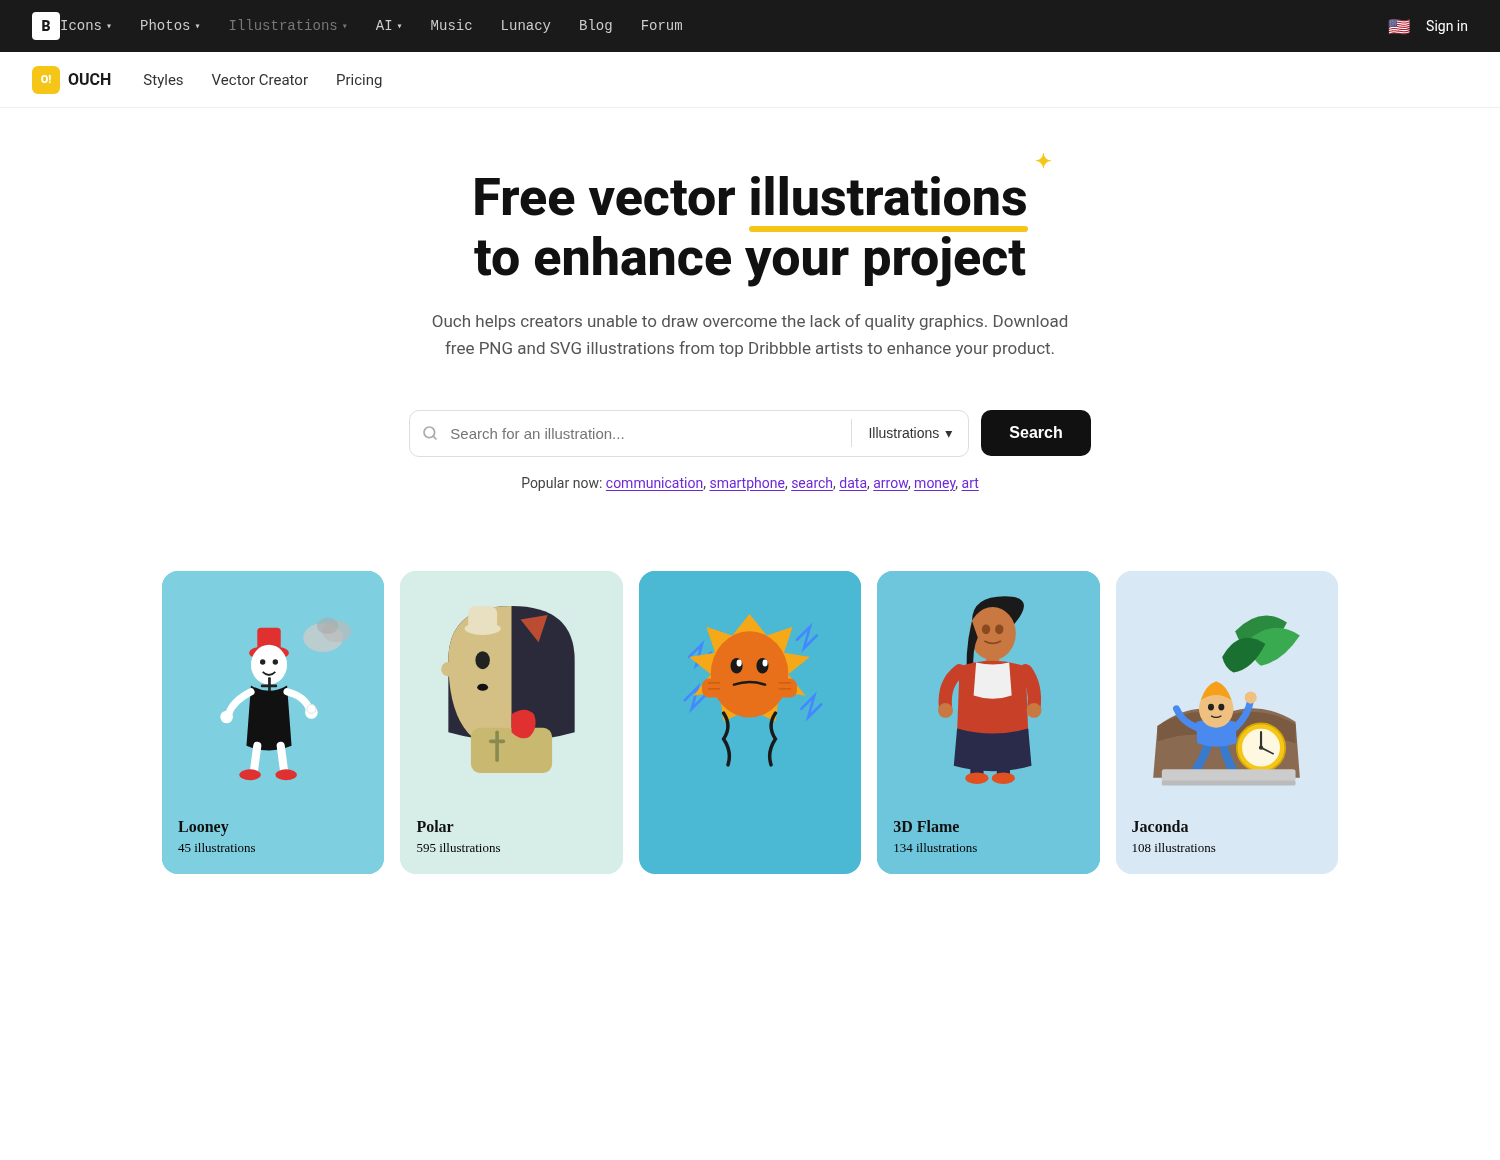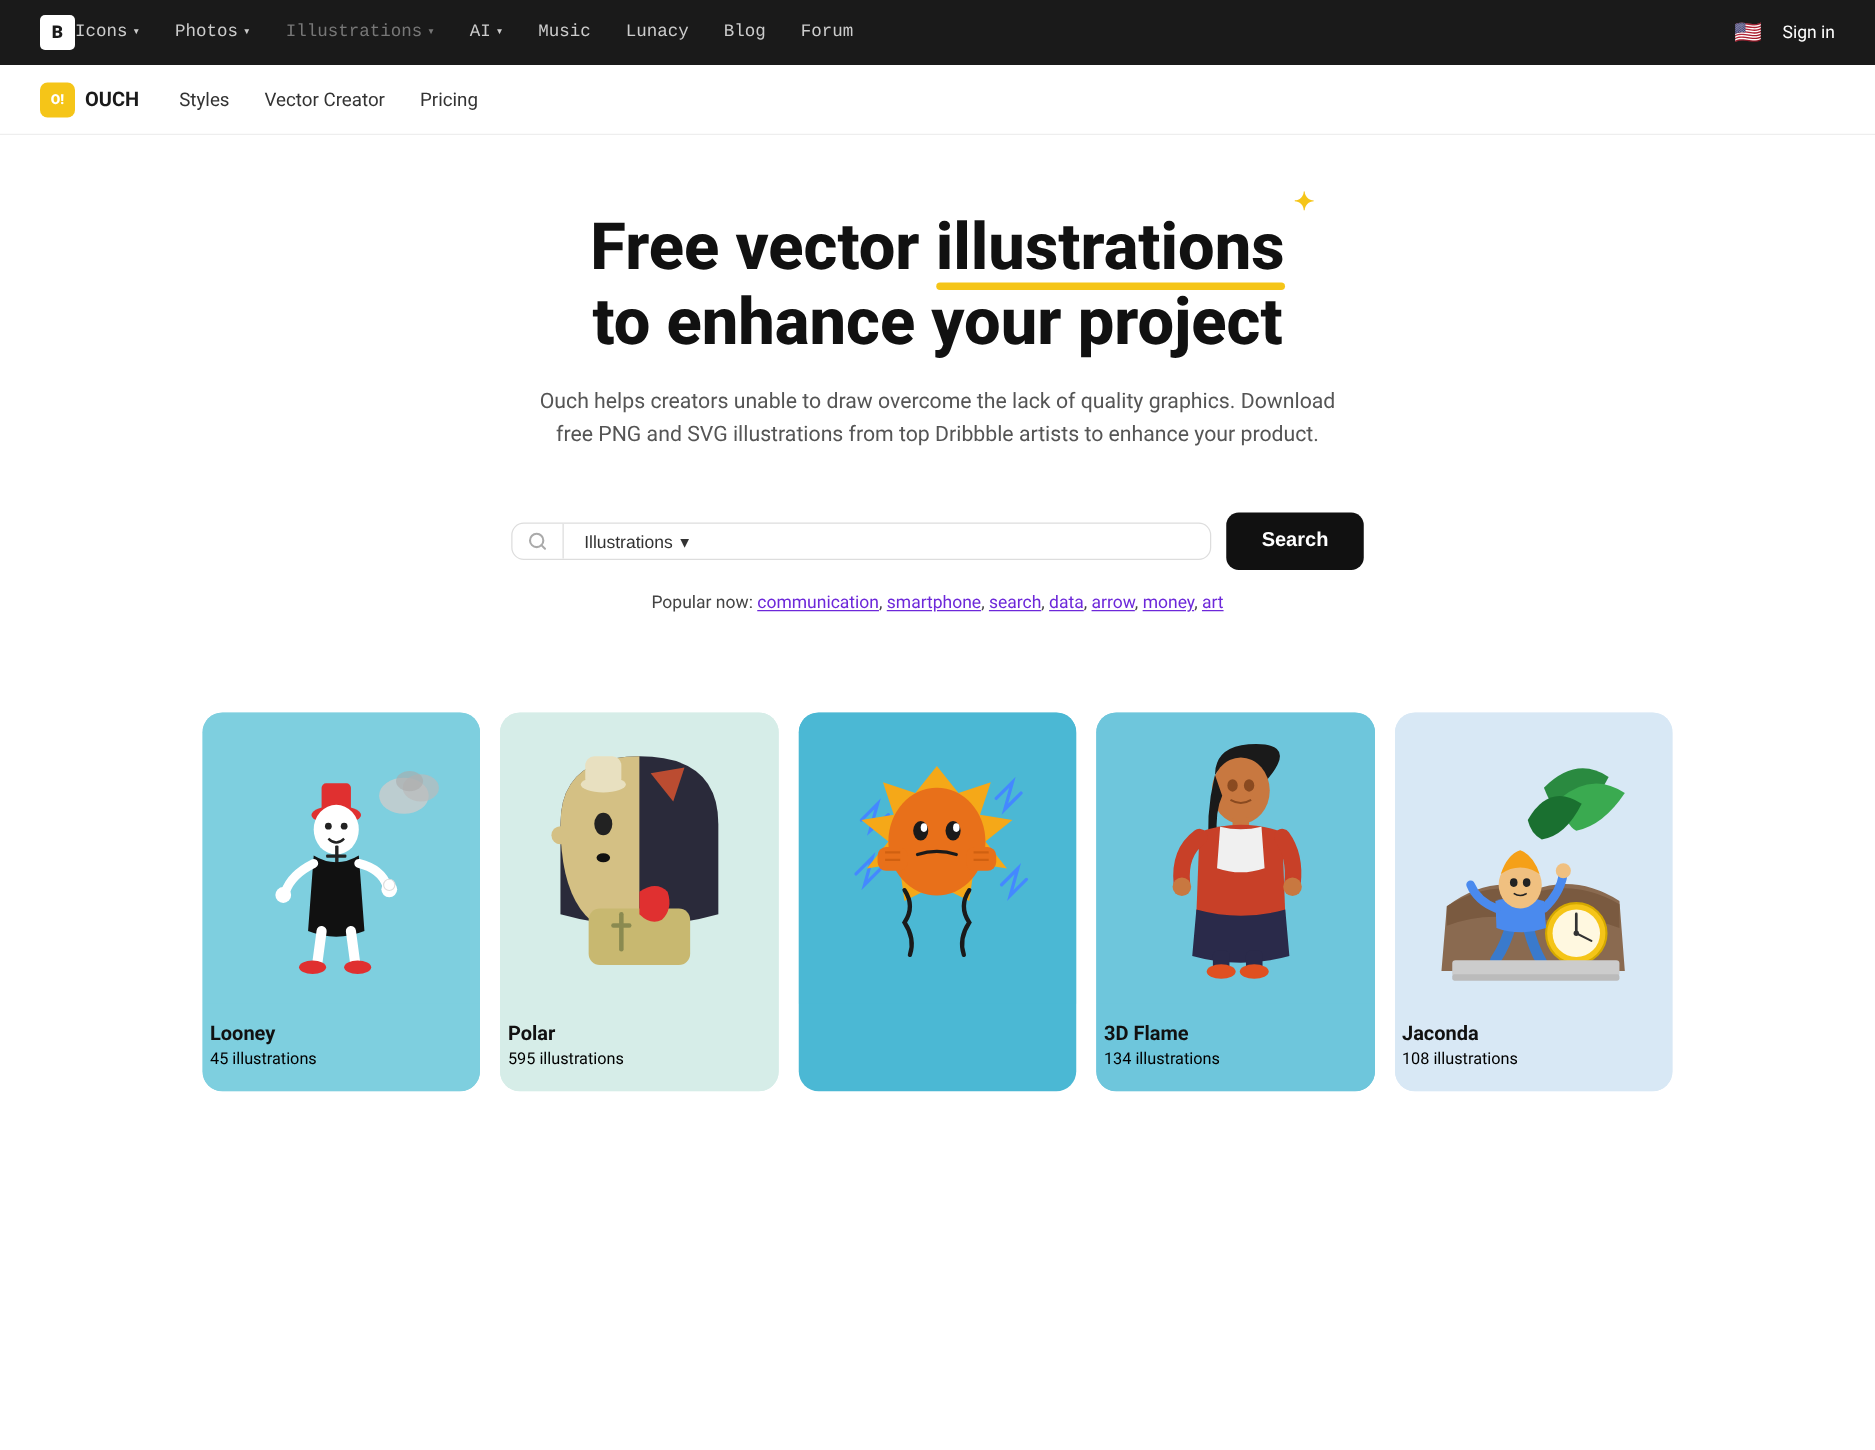--- a/index.html
+++ b/index.html
@@ -246,22 +246,23 @@
     .card-image {
       width: 100%;
       aspect-ratio: 1 / 1.05;
       display: flex;
       align-items: center;
       justify-content: center;
       position: relative;
       overflow: hidden;
     }
     .card-info {
-      padding: 14px 6px 18px;
+      padding: 14px 16px 18px;
       background: inherit;
+      font-family: Liberation Serif, serif;
     }
     .card-title {
       font-weight: 700;
       font-size: 16px;
       color: #111;
       margin-bottom: 4px;
     }
     .card-count {
       font-size: 13px;
       color: #000000;
@@ -327,20 +328,21 @@
   <p class="hero-subtitle">Ouch helps creators unable to draw overcome the lack of quality graphics. Download free PNG and SVG illustrations from top Dribbble artists to enhance your product.</p>
 
   <div class="search-container">
     <div class="search-box">
       <div class="search-icon-wrap">
         <svg width="16" height="16" viewBox="0 0 24 24" fill="none" stroke="#aaa" stroke-width="2.5" stroke-linecap="round" stroke-linejoin="round">
           <circle cx="11" cy="11" r="8"></circle>
             <line x1="21" y1="21" x2="16.65" y2="16.65"></line>
         </svg>
       </div>
+      <input type="text" class="search-input" placeholder="Search for an illustration..." style="">
       <div class="search-divider"></div>
       <button class="search-dropdown">
         <span>Illustrations</span>
         <span>▾</span>
       </button>
     </div>
     <button class="search-btn">Search</button>
   </div>
 
   <div class="popular-now">

